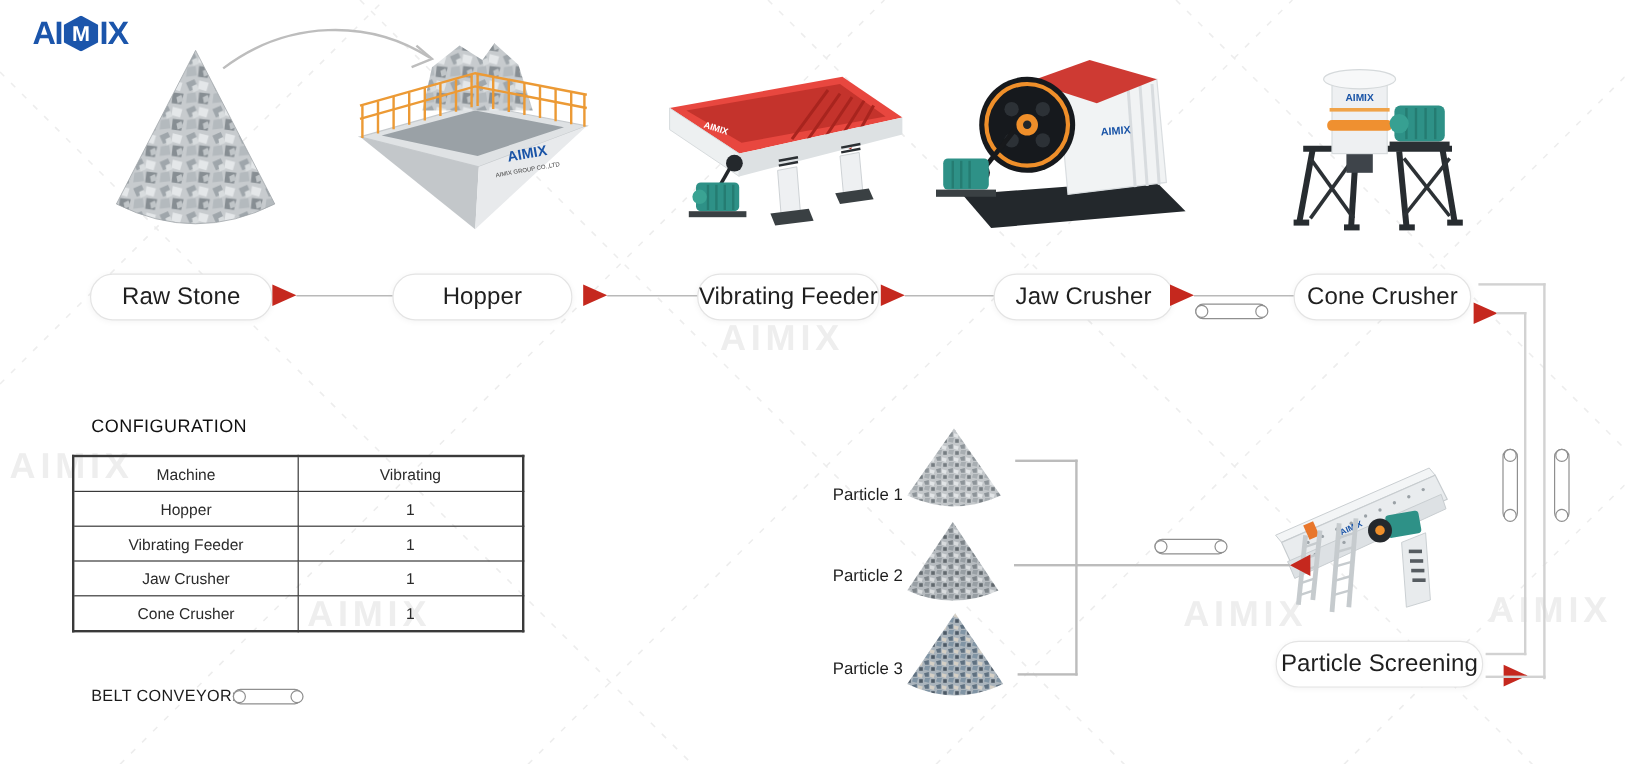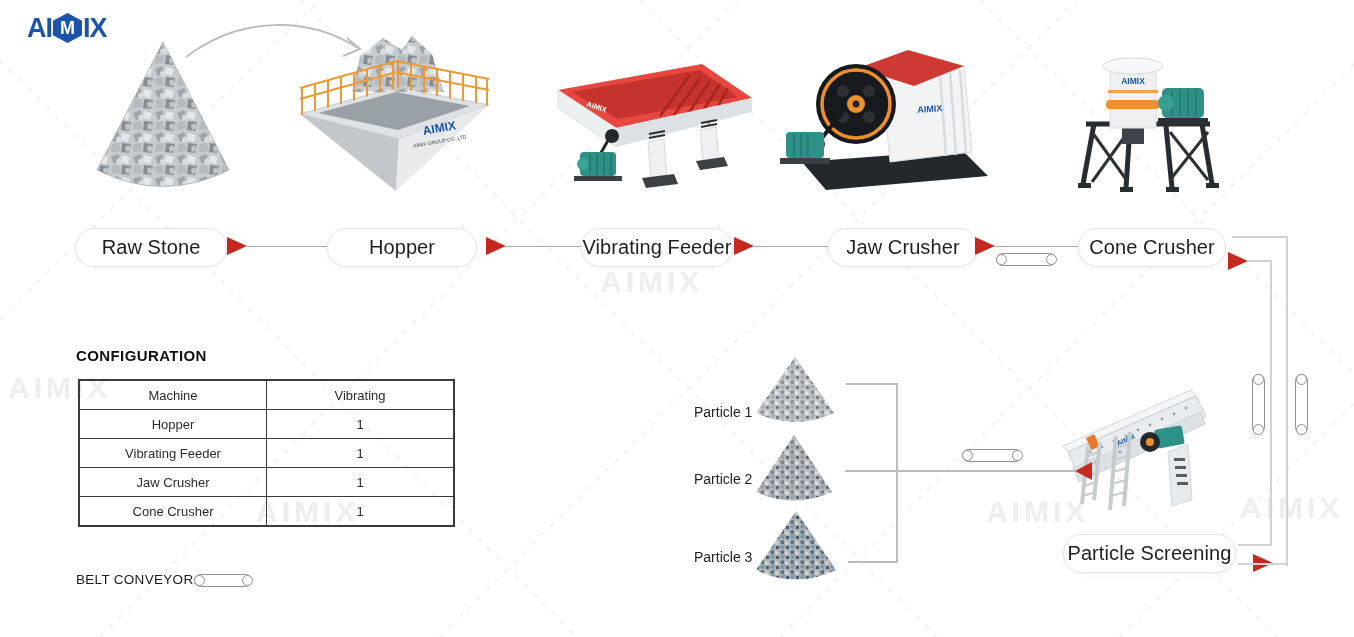--- a/index.html
+++ b/index.html
@@ -36,22 +36,22 @@
   .conv.h{width:60px;height:13px;}
   .conv.v{width:13px;height:60px;}
   .conv .r{position:absolute;width:9px;height:9px;border:1.5px solid #8f8f8f;border-radius:50%;
            background:#fff;box-sizing:content-box;}
   .conv.h .r.e1{left:-1.5px;top:-0.5px;}
   .conv.h .r.e2{right:-1.5px;top:-0.5px;}
   .conv.v .r.e1{top:-1.5px;left:-0.5px;}
   .conv.v .r.e2{bottom:-1.5px;left:-0.5px;}
 
   
-  .cfg-title{position:absolute;left:76px;top:347px;font-size:15px;font-weight:700;color:#101010;letter-spacing:0.4px;}
-  table.cfg{position:absolute;left:78px;top:379px;width:377px;border-collapse:collapse;table-layout:fixed;
+  .cfg-title{position:absolute;left:76px;top:347px;font-size:15px;font-weight:400;color:#101010;letter-spacing:0.4px;}
+  table.cfg{position:absolute;left:60px;top:379px;width:377px;border-collapse:collapse;table-layout:fixed;
             border:2px solid #3a3a3a;font-size:13px;color:#2b2b2b;}
   table.cfg th,table.cfg td{border:1px solid #3a3a3a;text-align:center;height:28px;font-weight:400;padding:0;}
 
   .legend{position:absolute;left:76px;top:572px;font-size:13.5px;color:#1b1b1b;letter-spacing:0.3px;}
 
   .p-label{position:absolute;font-size:14px;color:#1e1e1e;}
 </style>
 </head>
 <body>
 

